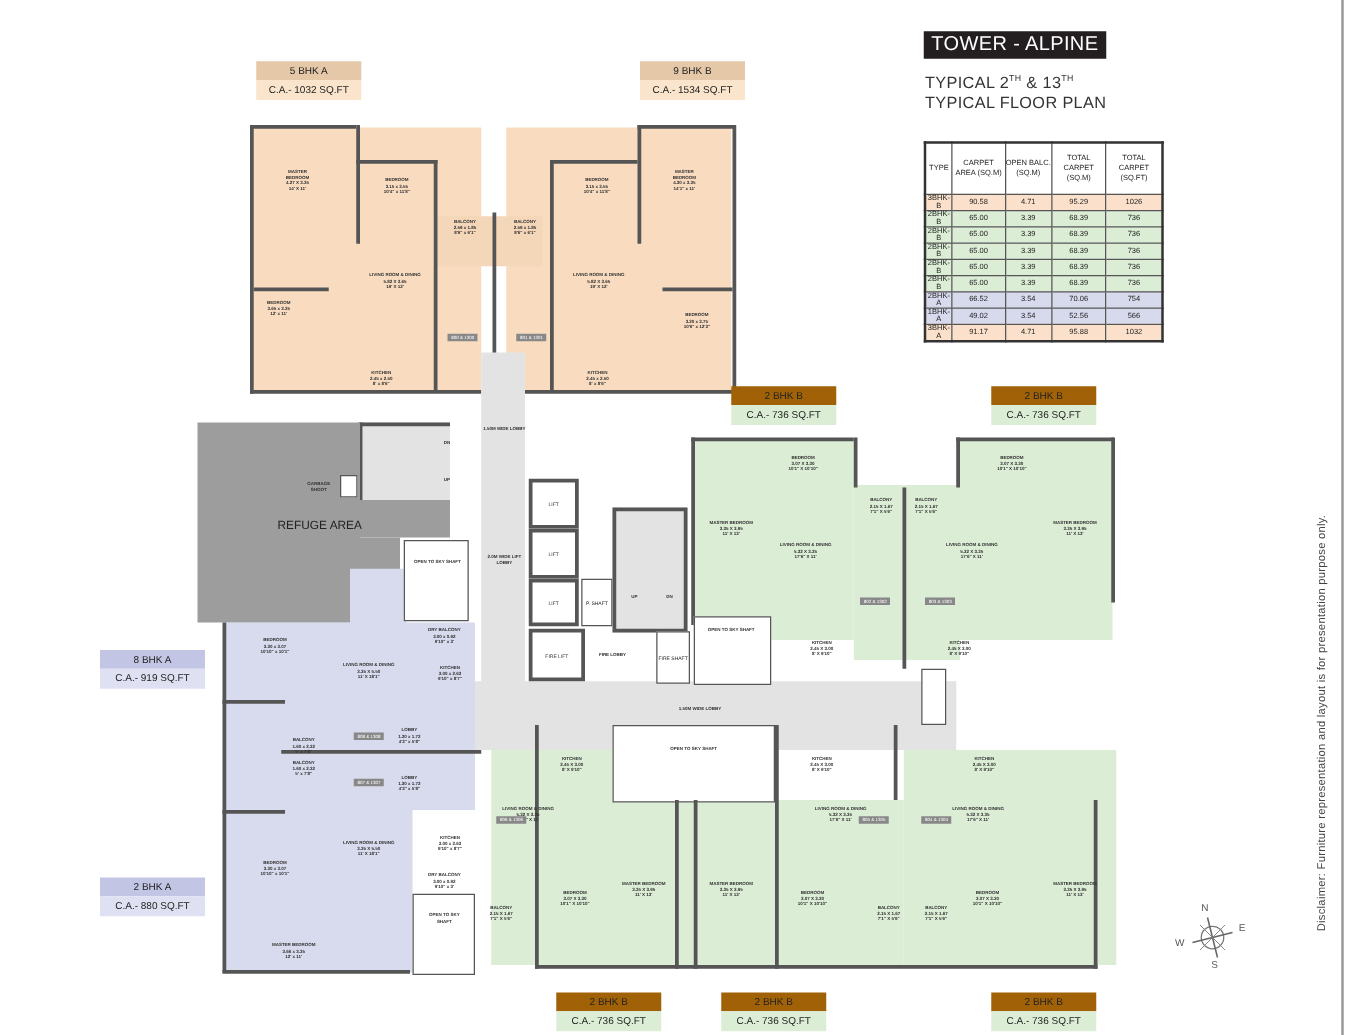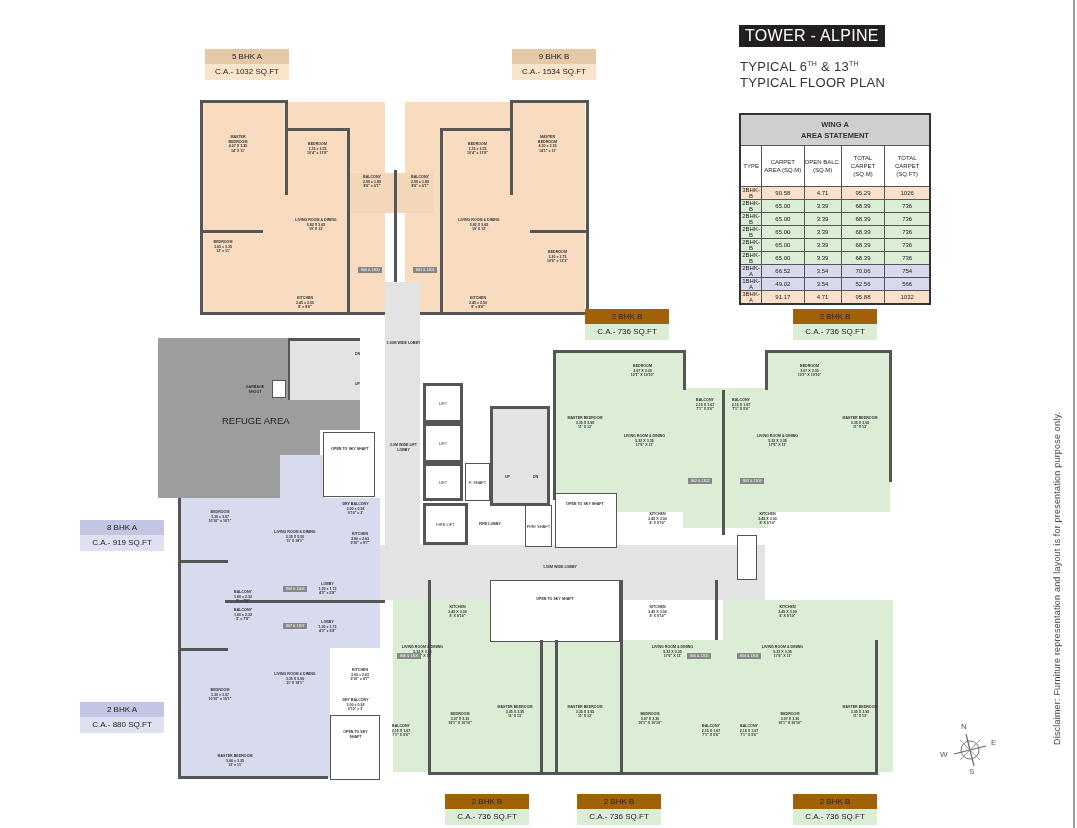--- a/index.html
+++ b/index.html
@@ -36,32 +36,26 @@
   .unitno{position:absolute;background:#888;color:#fff;font-size:3.6px;padding:1px 3px;}
   .lift{position:absolute;background:#fff;border:3px solid #555;font-size:4px;display:flex;align-items:center;justify-content:center;color:#333;}
   .shaft{position:absolute;background:#fff;border:1px solid #555;}
   .disclaimer{position:absolute;left:1052px;top:745px;transform-origin:left top;transform:rotate(-90deg);font-size:9px;color:#444;white-space:nowrap;width:380px;letter-spacing:.2px;}
 </style>
 </head>
 <body>
 
 <div class="abs title-box">TOWER - ALPINE</div>
 <div class="abs subtitle">
-  <div><span>TYPICAL 6</span><sup>TH</sup><span> &amp; 13</span><sup>TH</sup></div>
+  <div><span>TYPICAL 2</span><sup>TH</sup><span> &amp; 13</span><sup>TH</sup></div>
   <div>TYPICAL FLOOR PLAN</div>
 </div>
 
 <table class="area">
   <tbody>
-      <tr>
-        <th colspan="5" class="cap">
-          <div>WING A</div>
-          <div>AREA STATEMENT</div>
-        </th>
-      </tr>
   <tr class="hd">
     <th>TYPE</th>
     <th>CARPET AREA (SQ.M)</th>
     <th>OPEN BALC. (SQ.M)</th>
     <th>TOTAL CARPET (SQ.M)</th>
     <th>TOTAL CARPET (SQ.FT)</th>
   </tr>
   </tbody>
     <tbody id="tbody">
       <tr class="peach">

